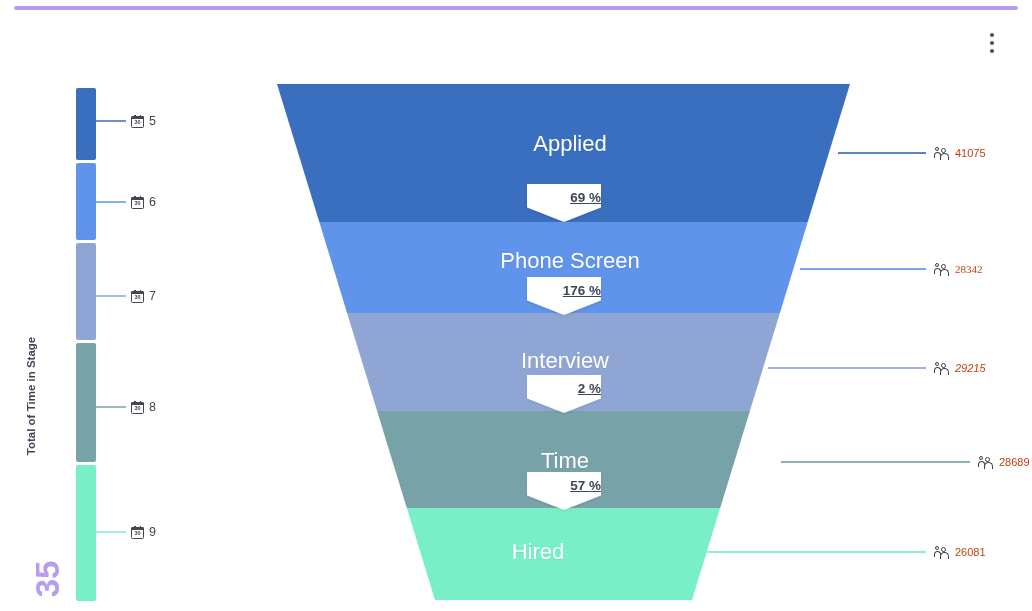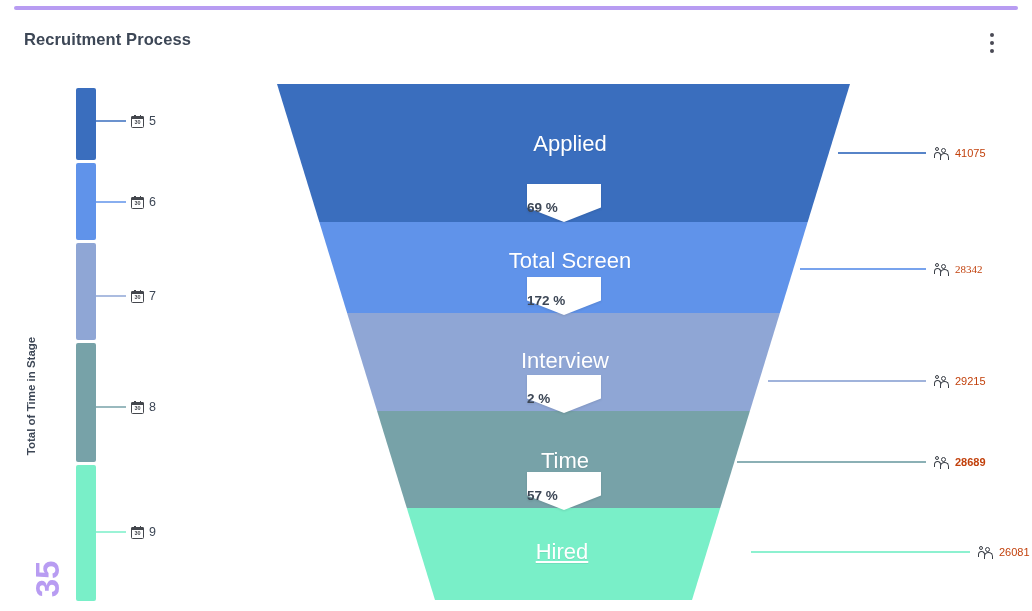--- a/index.html
+++ b/index.html
@@ -199,27 +199,28 @@
   }
   .pct-badge .shape {
     position: absolute;
     inset: 0;
     background: #ffffff;
     clip-path: polygon(0% 0%, 100% 0%, 100% 62%, 50% 100%, 0% 62%);
   }
   .pct-badge .pct-text {
     position: absolute;
     left: 0;
-    top: 14px;
+    top: 4px;
     width: 74px;
-    text-align: left;
+    text-align: right;
     font-size: 13.5px;
     font-weight: bold;
     color: #3d4756;
     line-height: 20px;
+    text-decoration: underline;
   }
 
   
   .right-callout {
     position: absolute;
     display: flex;
     align-items: center;
     height: 18px;
     white-space: nowrap;
     transform: translateY(-50%);
@@ -266,21 +267,20 @@
     color: #c2410c;
   }
 </style>
 </head>
 <body>
 
 <div id="root">
 
   <div class="top-accent"></div>
 
-  <div class="card-title">Recruitment Process</div>
 
   <div class="kebab">
     <i></i>
     <i></i>
     <i></i>
   </div>
 
   <div class="sidebar">
     <div class="axis-title">Total of Time in Stage</div>
     <div class="axis-value">35</div>
@@ -355,33 +355,33 @@
       <g id="funnel-segments">
           <polygon points="277.0,84.0 850.0,84.0 807.7,222.0 319.3,222.0" fill="#3a6ebe"></polygon>
           <polygon points="319.3,222.0 807.7,222.0 779.9,313.0 347.1,313.0" fill="#6093ea"></polygon>
           <polygon points="347.1,313.0 779.9,313.0 749.9,411.0 377.1,411.0" fill="#8fa6d5"></polygon>
           <polygon points="377.1,411.0 749.9,411.0 720.2,508.0 406.8,508.0" fill="#77a2a8"></polygon>
           <polygon points="406.8,508.0 720.2,508.0 692.0,600.0 435.0,600.0" fill="#79efc8"></polygon>
         </g>
     </svg>
     <div id="stage-labels">
         <div class="stage-name" style="left: 570px; top: 144px;">Applied</div>
-        <div class="stage-name" style="left: 570px; top: 261px;">Total Screen</div>
+        <div class="stage-name" style="left: 570px; top: 261px;">Phone Screen</div>
         <div class="stage-name" style="left: 565px; top: 361px;">Interview</div>
         <div class="stage-name" style="left: 565px; top: 461px;">Time</div>
-        <div class="stage-name" style="left: 562px; top: 552px; text-decoration: underline;">Hired</div>
+        <div class="stage-name" style="left: 538px; top: 552px;">Hired</div>
       </div>
     <div id="pct-badges">
         <div class="pct-badge" style="left: 564px; top: 184px;">
           <span class="shape"></span>
           <span class="pct-text">69 %</span>
         </div>
         <div class="pct-badge" style="left: 564px; top: 277px;">
           <span class="shape"></span>
-          <span class="pct-text">172 %</span>
+          <span class="pct-text">176 %</span>
         </div>
         <div class="pct-badge" style="left: 564px; top: 375px;">
           <span class="shape"></span>
           <span class="pct-text">2 %</span>
         </div>
         <div class="pct-badge" style="left: 564px; top: 472px;">
           <span class="shape"></span>
           <span class="pct-text">57 %</span>
         </div>
       </div>
@@ -401,41 +401,41 @@
       <div class="right-callout" style="left: 800px; top: 269px; font-family: Liberation Serif, serif;">
         <span class="right-line" style="width:126px;background:#6093ea;opacity:.85"></span>
         <span class="people-icon">
           <span class="head small"></span>
           <span class="body small"></span>
           <span class="head big"></span>
           <span class="body big"></span>
         </span>
         <span class="count-label">28342</span>
       </div>
-      <div class="right-callout" style="left: 768px; top: 381px;">
+      <div class="right-callout" style="left: 768px; top: 368px; font-style: italic;">
         <span class="right-line" style="width:158px;background:#8fa6d5;opacity:.85"></span>
         <span class="people-icon">
           <span class="head small"></span>
           <span class="body small"></span>
           <span class="head big"></span>
           <span class="body big"></span>
         </span>
         <span class="count-label">29215</span>
       </div>
-      <div class="right-callout" style="left: 737px; top: 462px; font-weight: bold;">
+      <div class="right-callout" style="left: 781px; top: 462px;">
         <span class="right-line" style="width:189px;background:#77a2a8;opacity:.85"></span>
         <span class="people-icon">
           <span class="head small"></span>
           <span class="body small"></span>
           <span class="head big"></span>
           <span class="body big"></span>
         </span>
         <span class="count-label">28689</span>
       </div>
-      <div class="right-callout" style="left: 707px; top: 552px; margin-left: 44px;">
+      <div class="right-callout" style="left: 707px; top: 552px;">
         <span class="right-line" style="width:219px;background:#79efc8;opacity:.85"></span>
         <span class="people-icon">
           <span class="head small"></span>
           <span class="body small"></span>
           <span class="head big"></span>
           <span class="body big"></span>
         </span>
         <span class="count-label">26081</span>
       </div>
     </div>

